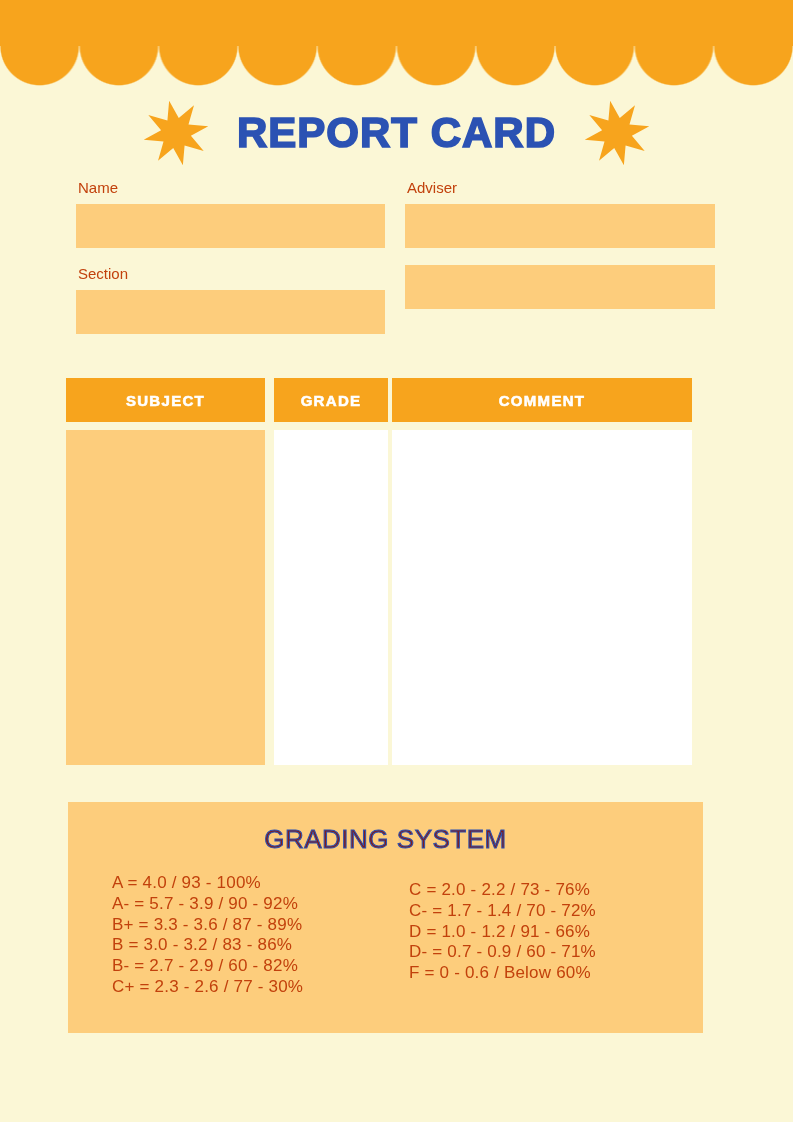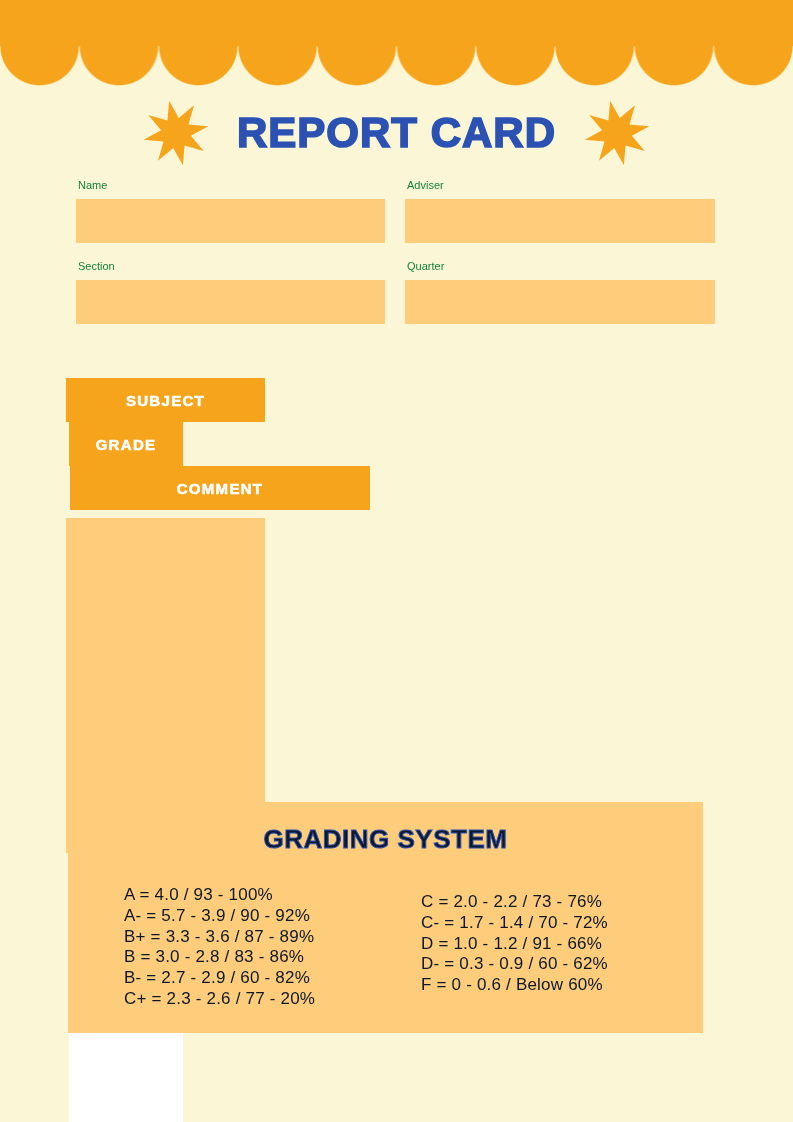--- a/index.html
+++ b/index.html
@@ -36,55 +36,55 @@
     white-space:nowrap;
     text-align:center;
   }
 
   
   .form-grid {
     position:absolute; top:179px; left:76px; width:639px;
     display:grid; grid-template-columns:309px 310px;
     column-gap:20px; row-gap:17px;
   }
-  .field-label { font-size:11px; color:#15803d; margin:0 0 8px 2px; }
+  .field-label { font-size:15px; color:#c2410c; margin:0 0 8px 2px; }
   .field-input { height:44px; background:#FDCD7C; }
 
   
   .grades-table { position:absolute; top:378px; left:66px; width:637px; }
-  .trow { display:flex;flex-direction:column; }
+  .trow { display:flex; }
   .c-subject { width:199px; }
-  .c-grade   { width:114px; margin-left:3px; }
+  .c-grade   { width:114px; margin-left:9px; }
   .c-comment { width:300px; margin-left:4px; }
   .th {
     height:44px; background:#F7A41D;
     color:#FFFFFF; font-weight:bold; font-size:15px; letter-spacing:1.3px;
     -webkit-text-stroke:0.6px #FFFFFF;
     display:flex; align-items:center; justify-content:center;
   }
   .tbody { margin-top:8px; }
   .td { height:335px; }
   .td.subject { background:#FDCD7C; }
   .td.white { background:#FFFFFF; }
 
   
   .grading-box {
     position:absolute; top:802px; left:68px; width:635px; height:231px;
     background:#FDCD7C;
   }
   .grading-title {
     margin:22px 0 0 0; text-align:center;
-    font-size:26px; font-weight:bold; letter-spacing:0.5px;
-    color:#0f172a; -webkit-text-stroke:1px #2B52B3;
+    font-size:26px; font-weight:normal; letter-spacing:0.5px;
+    color:#7f1d1d; -webkit-text-stroke:1px #2B52B3;
   }
   .grading-cols { position:relative; margin-top:14px; }
   .gcol {
-    position:absolute; top:0; margin:16px; padding:0; list-style:none;
+    position:absolute; top:0; margin:4px; padding:0; list-style:none;
     font-size:17px; line-height:20.8px; letter-spacing:0.2px;
-    color:#0f172a;
+    color:#c2410c;
   }
   .gcol-left  { left:40px; }
   .gcol-right { left:337px; top:7px; }
 </style>
 </head>
 <body>
 
 <div class="page">
 
   <div class="scallop">
@@ -113,21 +113,20 @@
     </div>
     <div class="field">
       <div class="field-label">Adviser</div>
       <div class="field-input"></div>
     </div>
     <div class="field">
       <div class="field-label">Section</div>
       <div class="field-input"></div>
     </div>
     <div class="field">
-      <div class="field-label">Quarter</div>
       <div class="field-input"></div>
     </div>
   </div>
 
   <div class="grades-table">
     <div class="trow thead">
       <div class="th c-subject">SUBJECT</div>
       <div class="th c-grade">GRADE</div>
       <div class="th c-comment">COMMENT</div>
     </div>
@@ -138,27 +137,27 @@
     </div>
   </div>
 
   <div class="grading-box">
     <h2 class="grading-title">GRADING SYSTEM</h2>
     <div class="grading-cols">
       <ul class="gcol gcol-left">
         <li>A = 4.0 / 93 - 100%</li>
         <li>A- = 5.7 - 3.9 / 90 - 92%</li>
         <li>B+ = 3.3 - 3.6 / 87 - 89%</li>
-        <li>B = 3.0 - 2.8 / 83 - 86%</li>
+        <li>B = 3.0 - 3.2 / 83 - 86%</li>
         <li>B- = 2.7 - 2.9 / 60 - 82%</li>
-        <li>C+ = 2.3 - 2.6 / 77 - 20%</li>
+        <li>C+ = 2.3 - 2.6 / 77 - 30%</li>
       </ul>
       <ul class="gcol gcol-right">
         <li>C = 2.0 - 2.2 / 73 - 76%</li>
         <li>C- = 1.7 - 1.4 / 70 - 72%</li>
         <li>D = 1.0 - 1.2 / 91 - 66%</li>
-        <li>D- = 0.3 - 0.9 / 60 - 62%</li>
+        <li>D- = 0.7 - 0.9 / 60 - 71%</li>
         <li>F = 0 - 0.6 / Below 60%</li>
       </ul>
     </div>
   </div>
 
 </div>
 
 </body></html>

